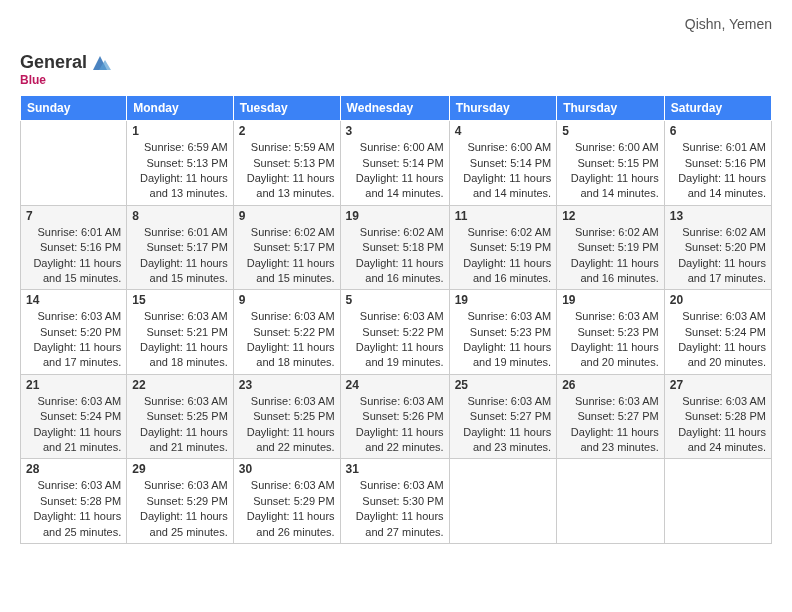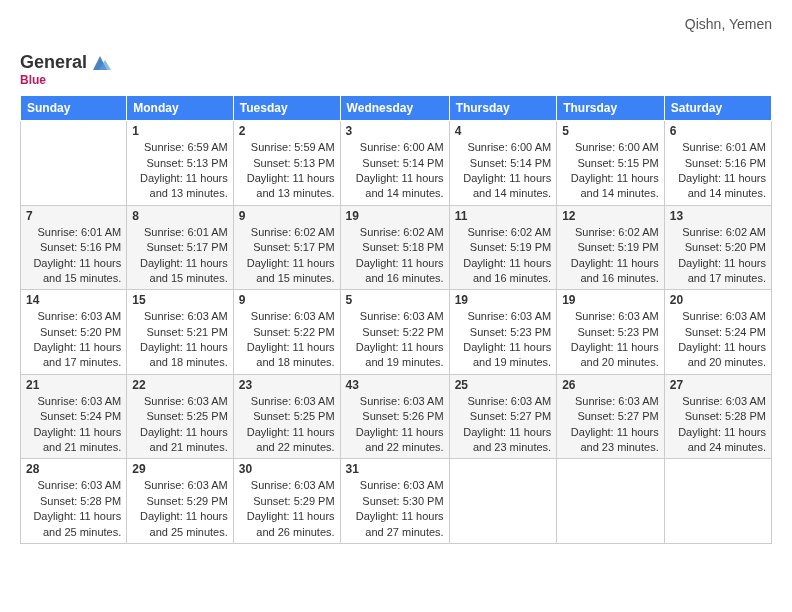--- a/index.html
+++ b/index.html
@@ -222,21 +222,21 @@
           </td>
           <td>
             <span class="day-number">22</span>
             <div class="day-info">Sunrise: 6:03 AM<br>Sunset: 5:25 PM<br>Daylight: 11 hours and 21 minutes.</div>
           </td>
           <td>
             <span class="day-number">23</span>
             <div class="day-info">Sunrise: 6:03 AM<br>Sunset: 5:25 PM<br>Daylight: 11 hours and 22 minutes.</div>
           </td>
           <td>
-            <span class="day-number">43</span>
+            <span class="day-number">24</span>
             <div class="day-info">Sunrise: 6:03 AM<br>Sunset: 5:26 PM<br>Daylight: 11 hours and 22 minutes.</div>
           </td>
           <td>
             <span class="day-number">25</span>
             <div class="day-info">Sunrise: 6:03 AM<br>Sunset: 5:27 PM<br>Daylight: 11 hours and 23 minutes.</div>
           </td>
           <td>
             <span class="day-number">26</span>
             <div class="day-info">Sunrise: 6:03 AM<br>Sunset: 5:27 PM<br>Daylight: 11 hours and 23 minutes.</div>
           </td>

